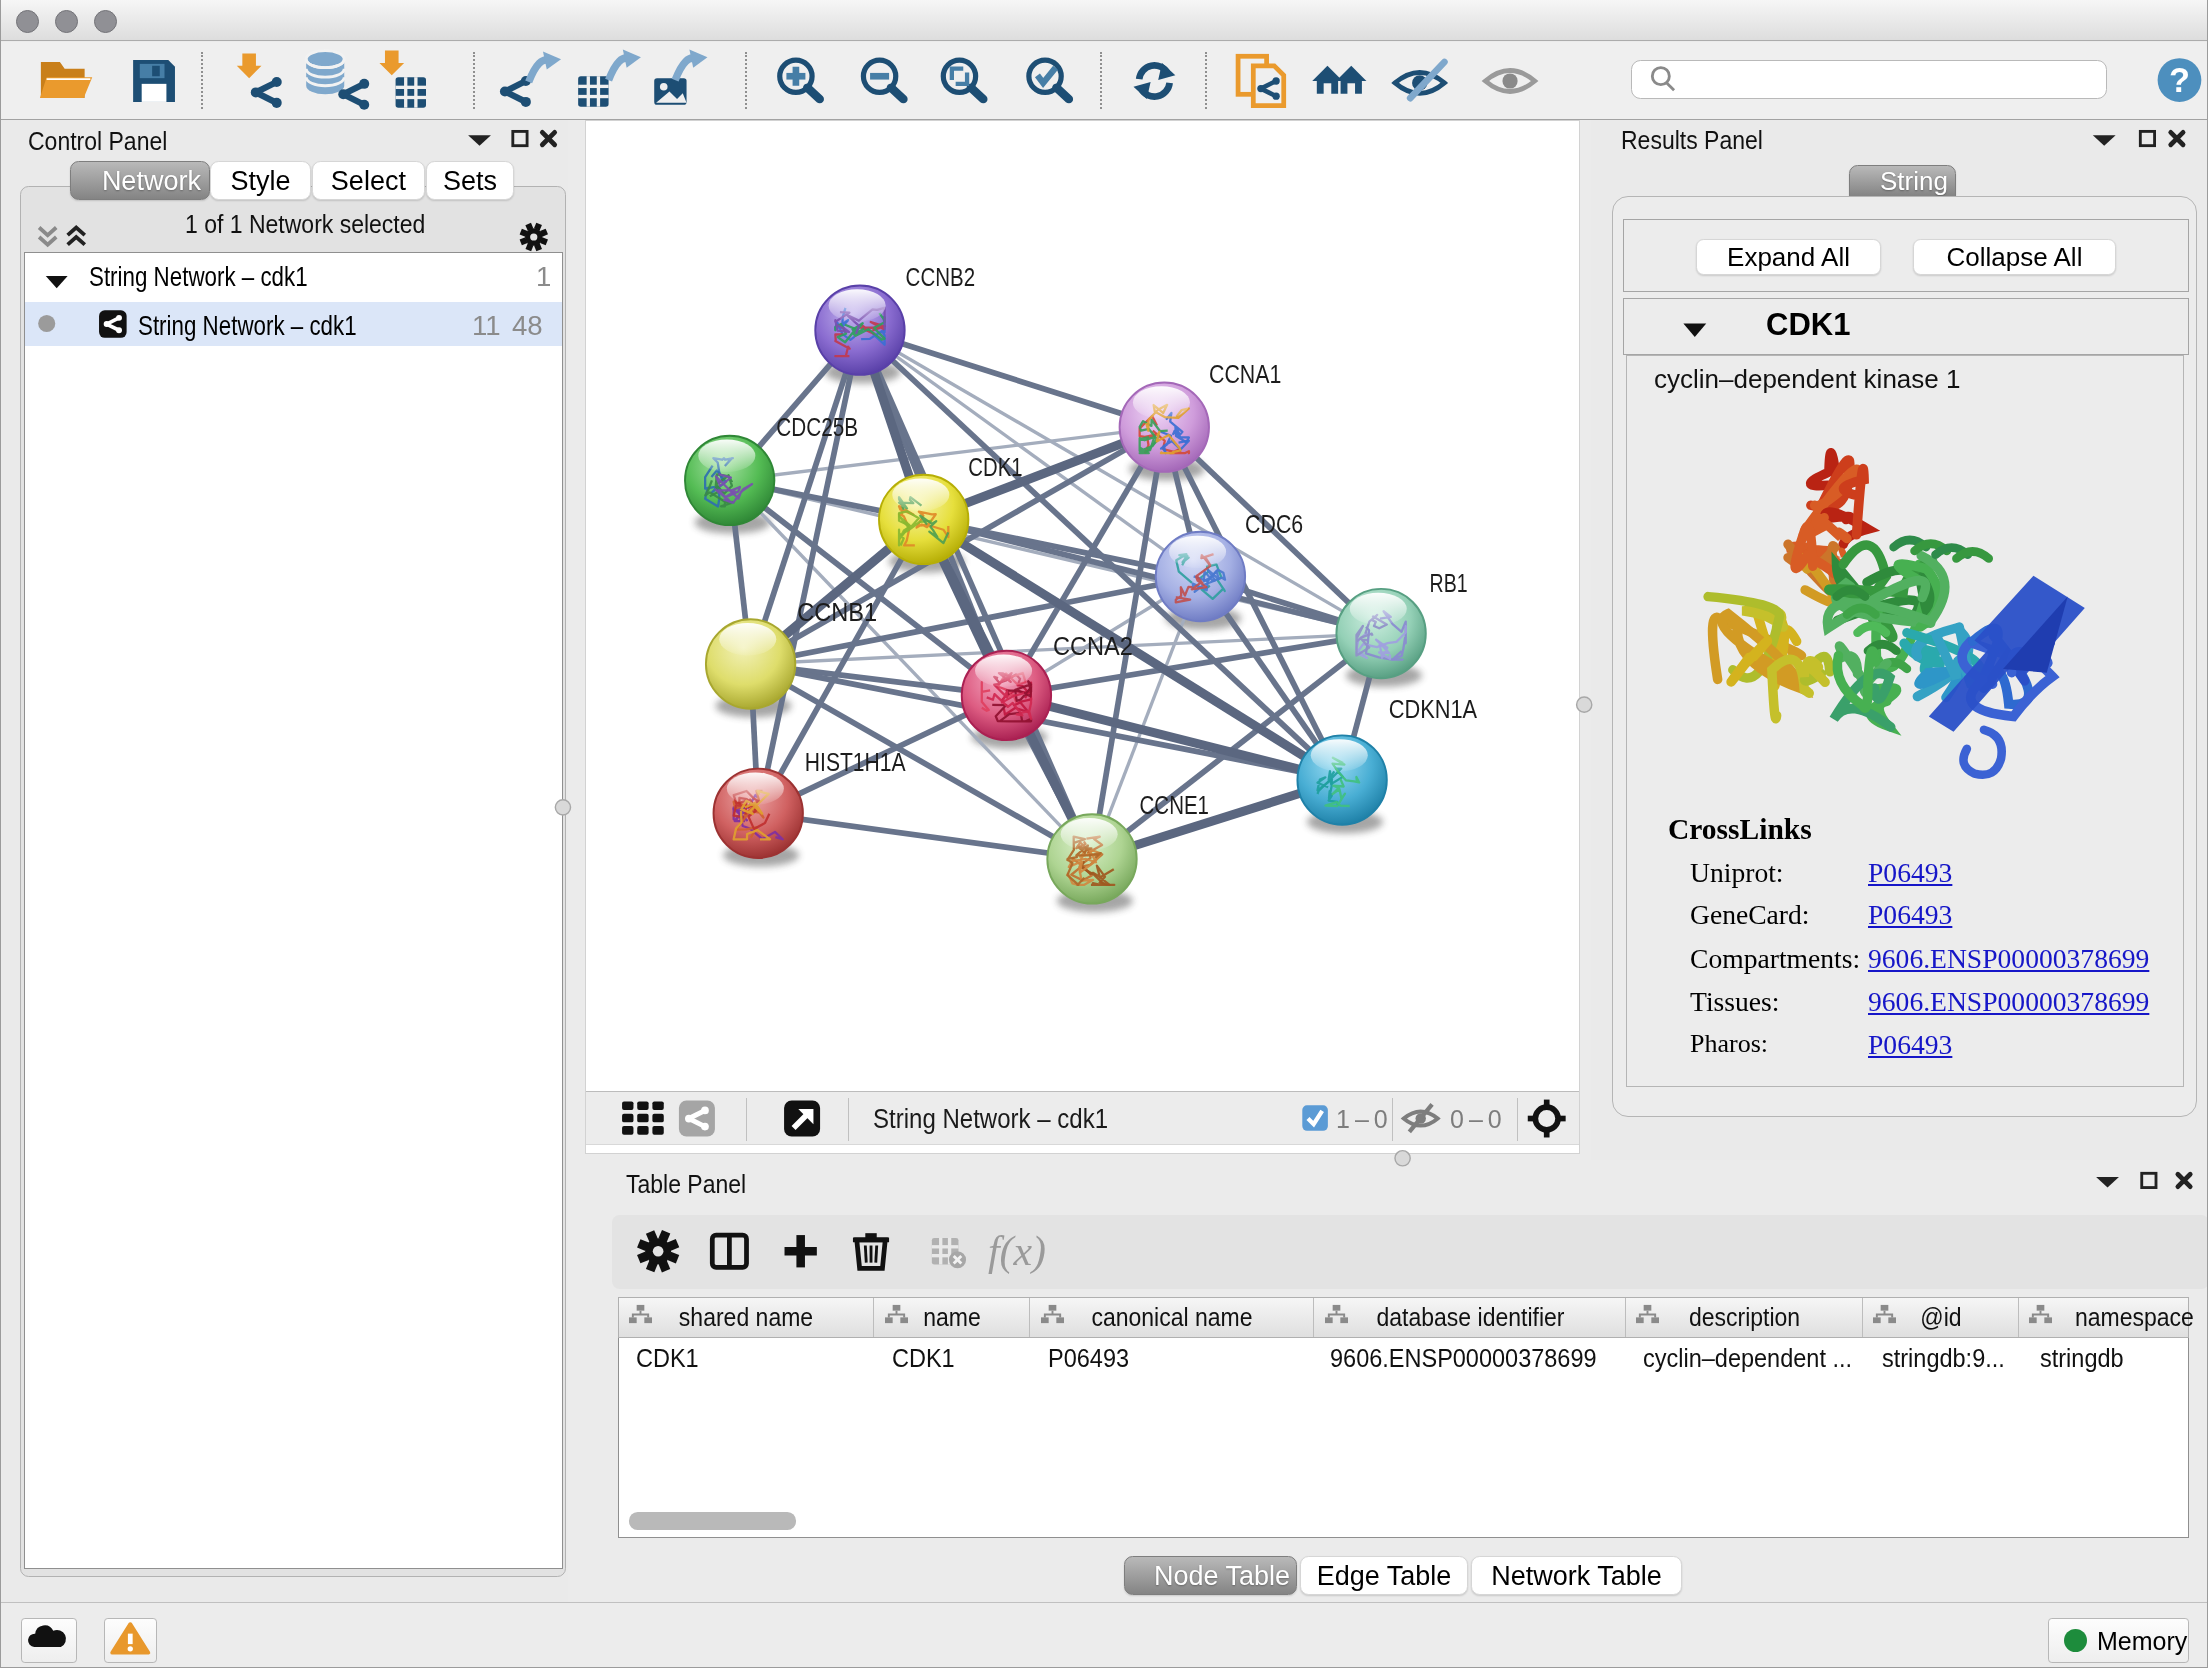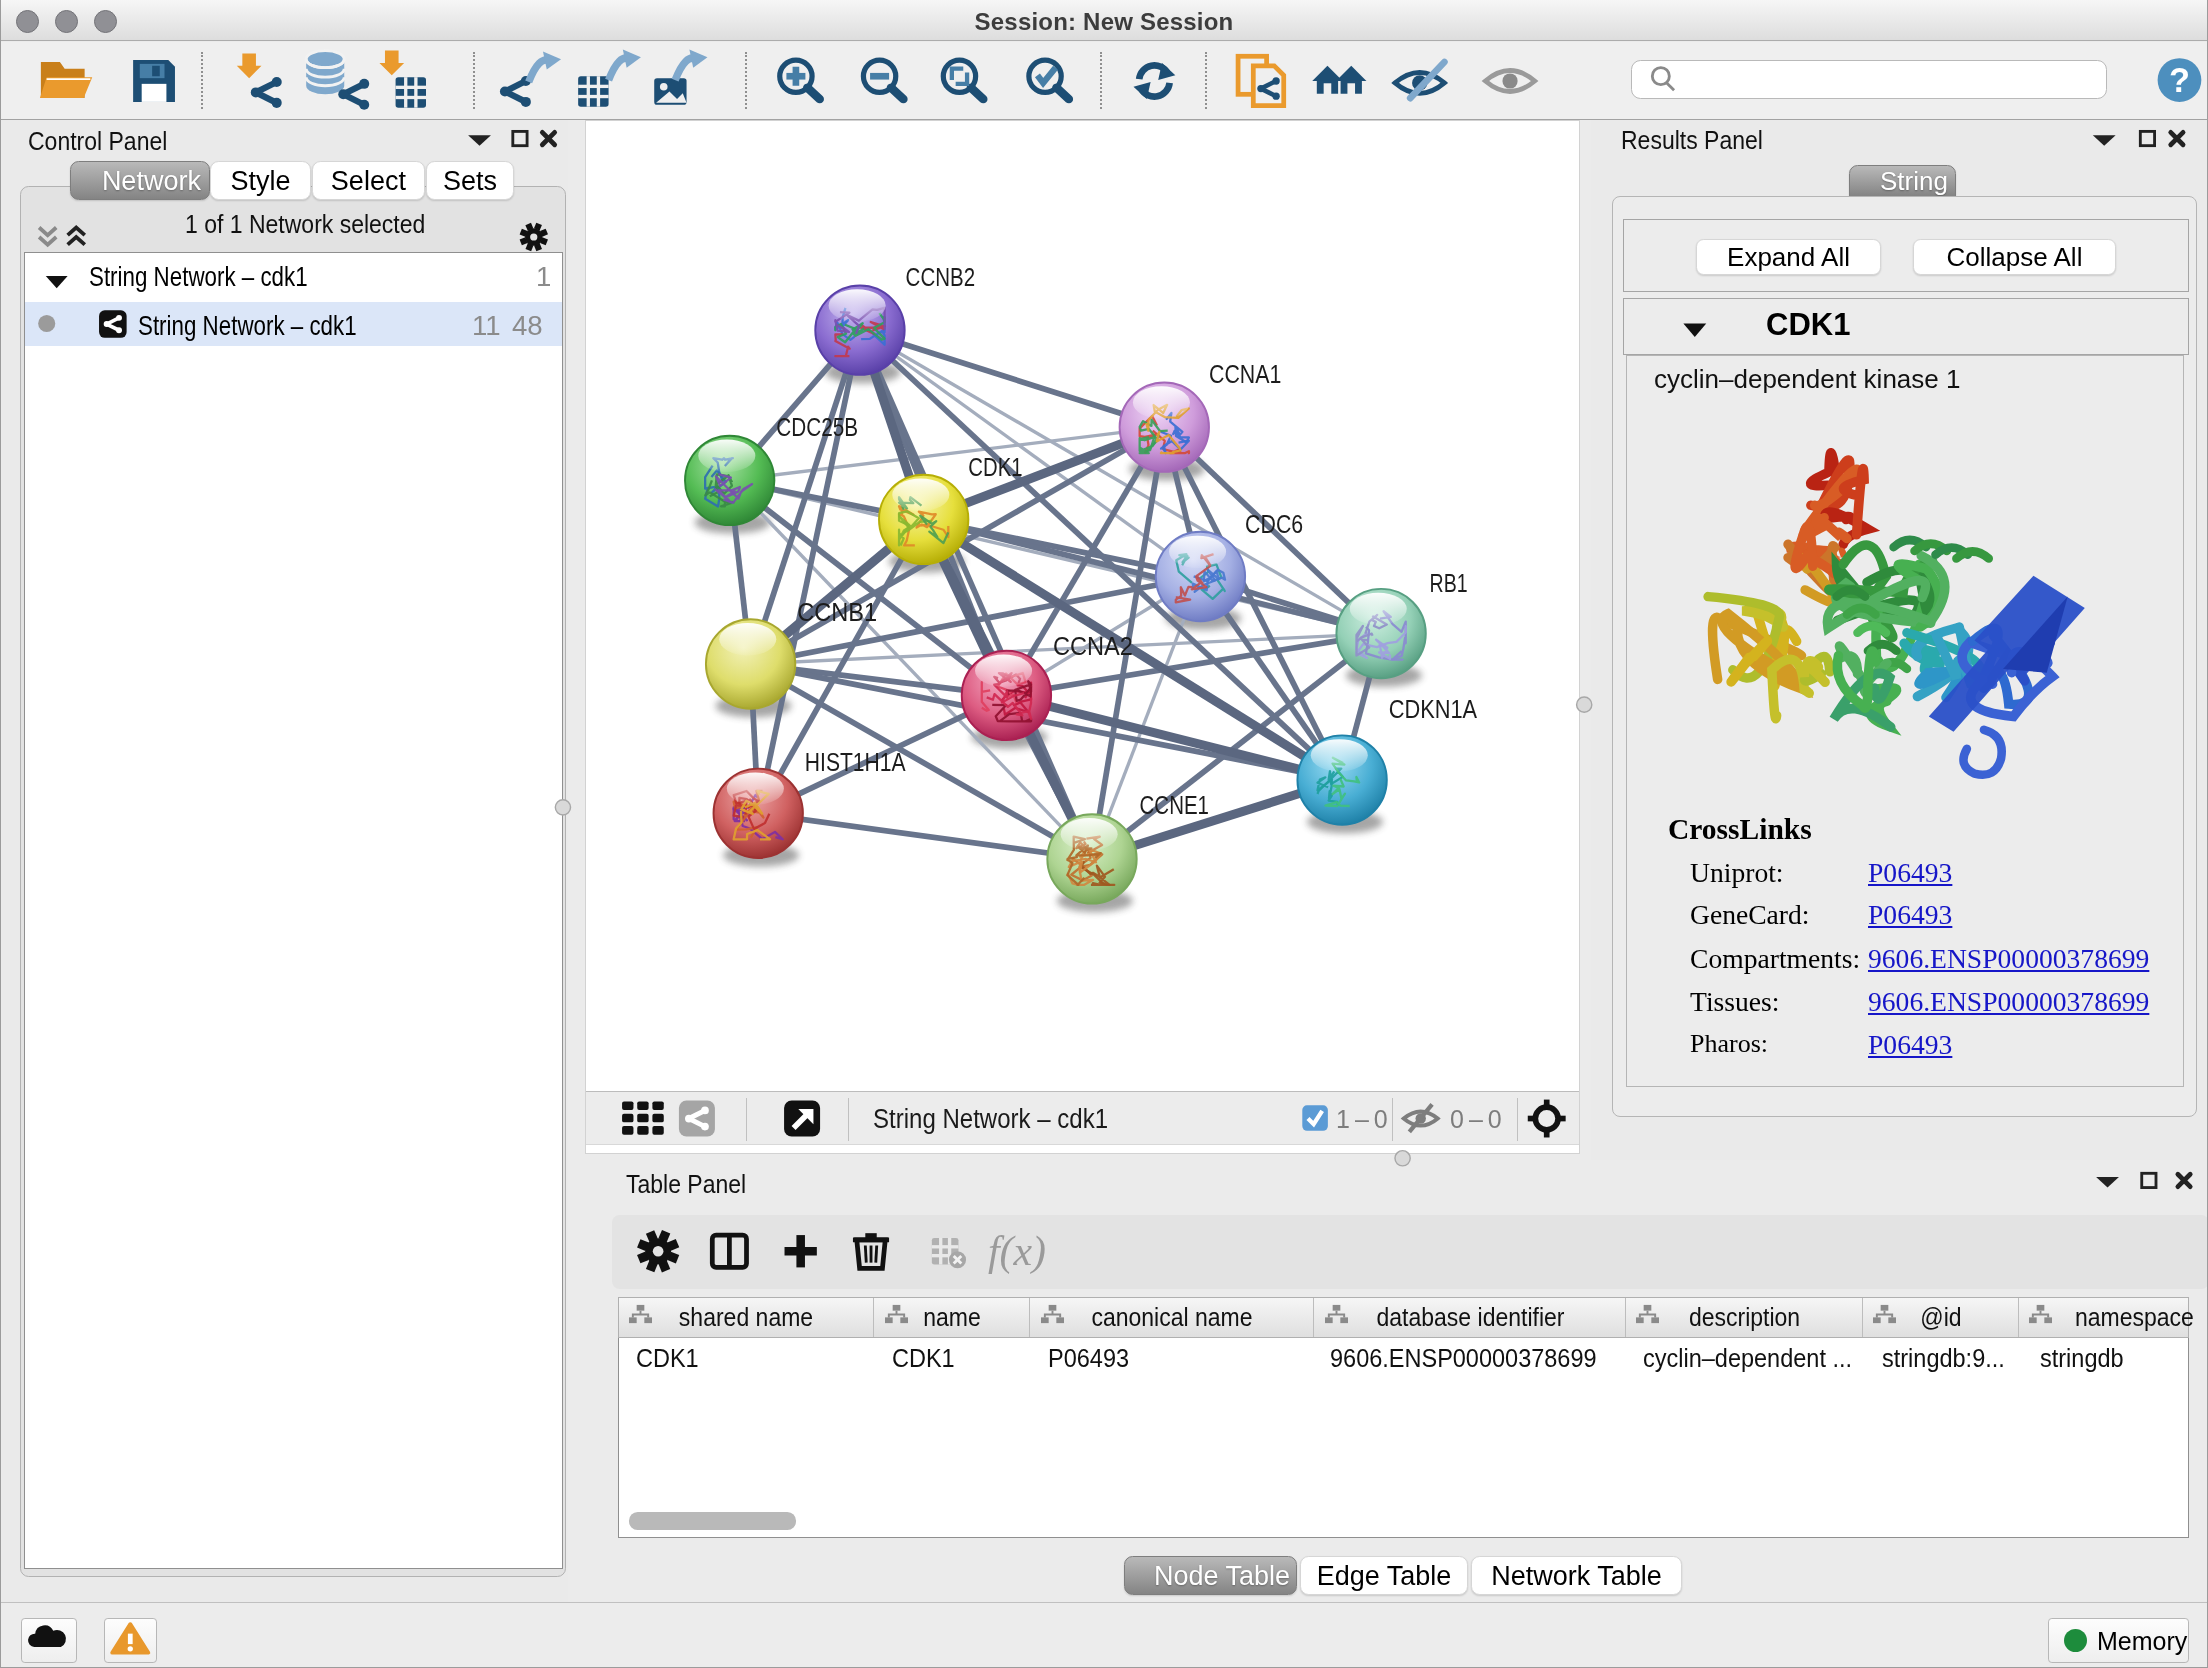--- a/index.html
+++ b/index.html
@@ -28,39 +28,38 @@
   #cpbox { position:absolute; left:18px; top:66px; width:546px; height:1391px;
     background:#e2e2e2; border:1px solid #b2b2b2; border-radius:8.6px; }
   #cplist { position:absolute; left:22px; top:132px; width:539px; height:1317px;
     background:#fff; border:1px solid #8f8f8f; }
   #npanel { left:586px; top:121px; width:993px; height:1032px; background:#ffffff; outline:1px solid #d2d2d2; }
   #nbar { position:absolute; left:0; top:970px; width:993px; height:54px;
     background:#ececec; border-top:1px solid #bcbcbc; border-bottom:1px solid #d8d8d8;}
   .nbsep { position:absolute; top:5.7px; height:43px; width:1px; background:#c0c0c0; }
   #rpanel { left:1591px; top:120px; width:617px; height:1482px; background:#eaeaea; }
   #rcontainer { position:absolute; left:21px; top:76px; width:585px; height:921px;
-    background:#ececec; border:1px solid #b5b5b5; border-radius:8px; }
+    background:#ececec; border:1px solid #b5b5b5; border-radius:16px; }
   #tpanel { left:569px; top:1160px; width:1640px; height:441px; background:#ebebeb; overflow:hidden; }
   #statusbar { left:0; top:1602px; width:2208px; height:67px; background:#ececec;
     border-top:1px solid #c0c0c0; }
   .sbtn { position:absolute; top:15px; height:45px; background:linear-gradient(#fdfdfd,#eeeeee);
     border:1.9px solid #b7b7b7; border-radius:3.8px;padding-left:36px; }
   #wedge { left:0; top:0; width:2208px; height:1668px; border:1.9px solid #9b9b9b;
     border-top:none; pointer-events:none; z-index:99; }
   .link { color:#1616c8; text-decoration:underline; }
   .serif { font-family:"Liberation Serif", serif; }
 </style>
 </head>
 <body>
 
 <div id="titlebar" class="abs">
   <div class="tl" style="left:16px;"></div>
   <div class="tl" style="left:55px;"></div>
   <div class="tl" style="left:94px;"></div>
-  <div id="wtitle">Session: New Session</div>
 </div>
 
 <div id="toolbar" class="abs">
   <div id="tbicons">
       <svg width="2208" height="78" viewBox="0 0 2322 82" style="position:absolute;left:0;top:0;">
         <path d="M43 21 L63 21 L68 28 L89 28 L89 59 L43 59 Z" fill="#c97f1a"></path>
         <path d="M49 37 L97 37 L88 59 L42 59 Z" fill="#ea9a2d"></path>
         <line x1="49" y1="39" x2="95" y2="39" stroke="#fff" stroke-width="2"></line>
         <path d="M140 19 L177 19 L184 26 L184 63 L140 63 Z" fill="#1d4e74"></path>
         <rect x="147" y="23" width="26" height="15" fill="#467ea6"></rect>

